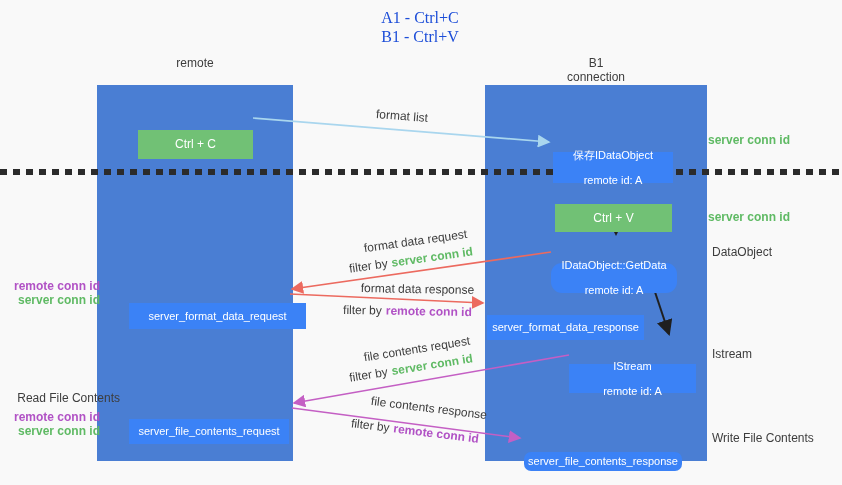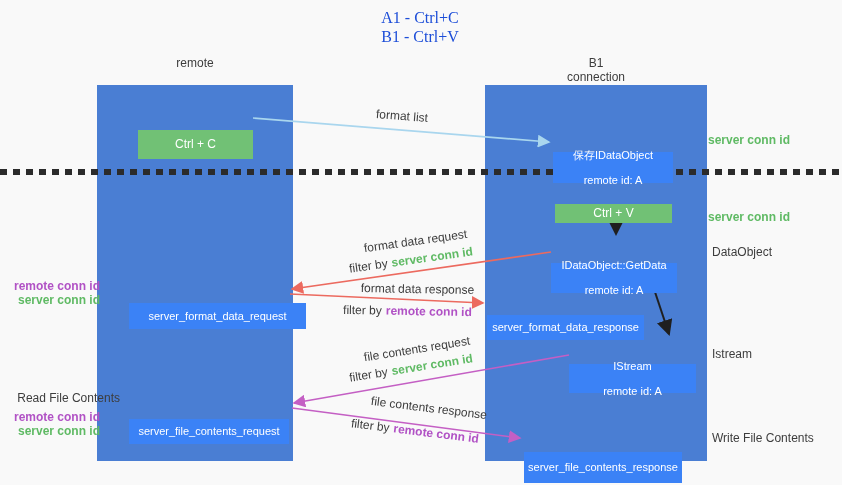--- a/index.html
+++ b/index.html
@@ -80,25 +80,25 @@
 
   <div class="node node-green node-key" style="left:138px; top:105px; width:115px; height:29px;">
     <span>Ctrl + C</span>
   </div>
 
   <div class="node node-orange" style="left:553px; top:127px; width:120px; height:31px;">
     <span>保存IDataObject</span>
     <span>remote id: A</span>
   </div>
 
-  <div class="node node-green node-key" style="left:555px; top:179px; width:117px; height:19px;">
+  <div class="node node-green node-key" style="left:555px; top:179px; width:117px; height:28px;">
     <span>Ctrl + V</span>
   </div>
 
-  <div class="node node-orange" style="left:551px; top:238px; width:126px; height:30px;">
+  <div class="node node-orange" style="left:551px; top:238px; width:126px; height:30px;border-radius:11px;">
     <span>IDataObject::GetData</span>
     <span>remote id: A</span>
   </div>
 
   <div class="node node-orange" style="left:129px; top:278px; width:177px; height:26px;">
     <span>server_format_data_request</span>
   </div>
 
   <div class="node node-orange" style="left:487px; top:290px; width:157px; height:25px;">
     <span>server_format_data_response</span>
@@ -106,21 +106,21 @@
 
   <div class="node node-orange" style="left:569px; top:339px; width:127px; height:29px;">
     <span>IStream</span>
     <span>remote id: A</span>
   </div>
 
   <div class="node node-orange" style="left:129px; top:394px; width:160px; height:25px;text-align:center;">
     <span>server_file_contents_request</span>
   </div>
 
-  <div class="node node-orange" style="left:524px; top:427px; width:158px; height:31px;">
+  <div class="node node-orange" style="left:524px; top:427px; width:158px; height:19px;border-radius:7px;">
     <span>server_file_contents_response</span>
   </div>
 
   <div class="lbl green-bold" style="left:708px; top:133px;">server conn id</div>
   <div class="lbl green-bold" style="left:708px; top:210px;">server conn id</div>
   <div class="lbl" style="left:712px; top:245px;">DataObject</div>
   <div class="lbl" style="left:712px; top:347px;">Istream</div>
   <div class="lbl" style="left:712px; top:431px;">Write File Contents</div>
 
   <div class="lbl lbl-right" style="left:0; top:279px; width:100px; line-height:14px;">

